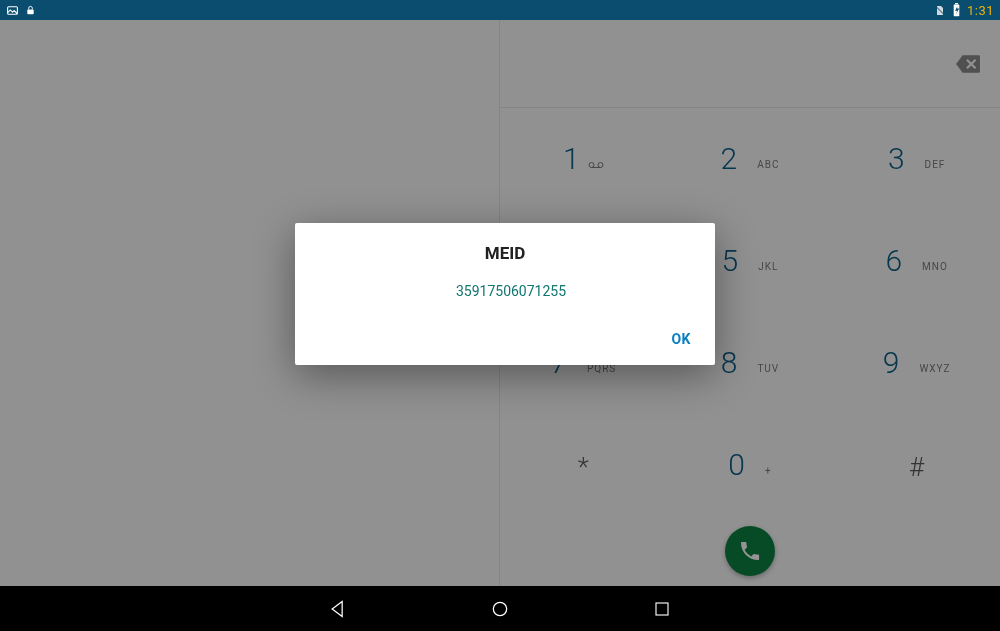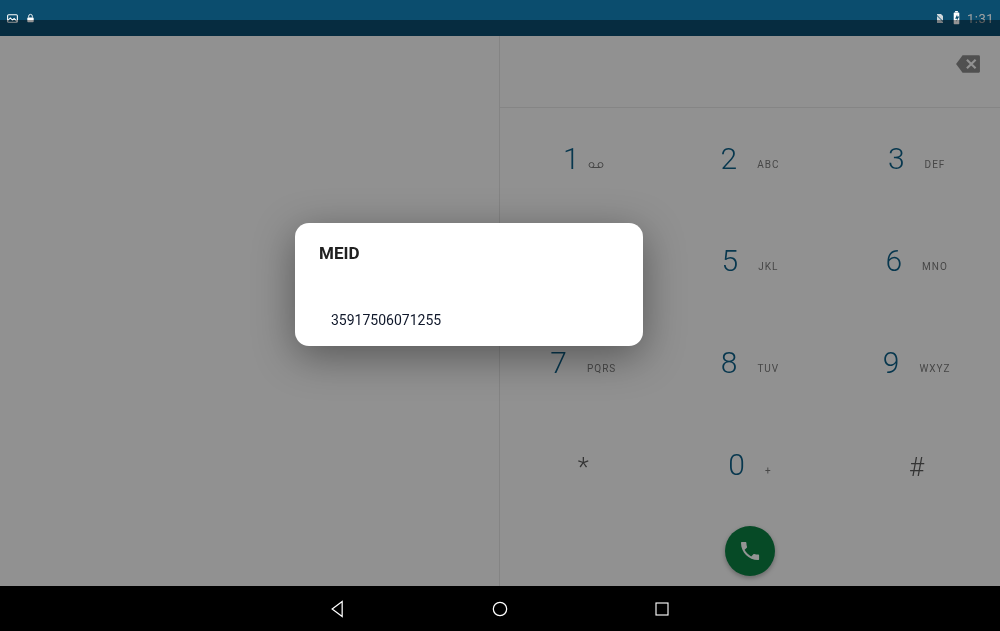--- a/index.html
+++ b/index.html
@@ -10,23 +10,23 @@
     font-family: Roboto, "Helvetica Neue", Arial, sans-serif;
     background: #fafafa;
     overflow: hidden;
     position: relative;
   }
 
   
   .status-bar {
     position: absolute;
     top: 0; left: 0; right: 0;
-    height: 36px;
+    height: 20px;
     background: #0b4d6e;
-    color: #a3a3a3;
+    color: #eab308;
     font-size: 12px;
     display: flex;
     align-items: center;
     justify-content: space-between;
     padding: 0 6px;
     box-sizing: border-box;
     z-index: 10;
   }
   .status-left, .status-right {
     display: flex;
@@ -165,37 +165,37 @@
     position: absolute;
     top: 20px; left: 0; right: 0; bottom: 45px;
     background: rgba(0,0,0,0.42);
     z-index: 50;
   }
   .dialog {
     position: absolute;
     z-index: 60;
     left: 295px;
     top: 223px;
-    width: 348px;
+    width: 420px;
     background: #fff;
-    border-radius: 14px;
+    border-radius: 2px;
     box-shadow: 0 10px 40px rgba(0,0,0,.4);
     box-sizing: border-box;
+    text-align: center;
   }
   .dialog-title {
     font-size: 17px;
     font-weight: 700;
     color: #212121;
     padding: 20px 24px 12px 24px;
   }
   .dialog-body {
     padding: 0 24px 4px 36px;
-    color: #0f172a;
+    color: #0f766e;
     font-size: 14px;
-    margin-top: 29px;
   }
   .dialog-body .line { padding: 8px 0 14px 0; }
   .dialog-actions {
     display: flex;
     justify-content: flex-end;
     padding: 6px 12px 10px 12px;
   }
   .dialog-ok {
     color: #0b7fbf;
     font-weight: 700;
@@ -318,20 +318,23 @@
   </div>
 </div>
 
 <div class="scrim"></div>
 
 <div class="dialog">
   <div class="dialog-title">MEID</div>
   <div class="dialog-body">
     <div class="line">35917506071255</div>
   </div>
+  <div class="dialog-actions">
+    <div class="dialog-ok">OK</div>
+  </div>
 </div>
 
 <div class="nav-bar">
   <div class="nav-btn">
     <svg width="20" height="20" viewBox="0 0 24 24">
       <path d="M17 3 L5 12 L17 21 Z" fill="none" stroke="#fff"></path>
     </svg>
   </div>
   <div class="nav-btn">
     <svg width="20" height="20" viewBox="0 0 24 24">

